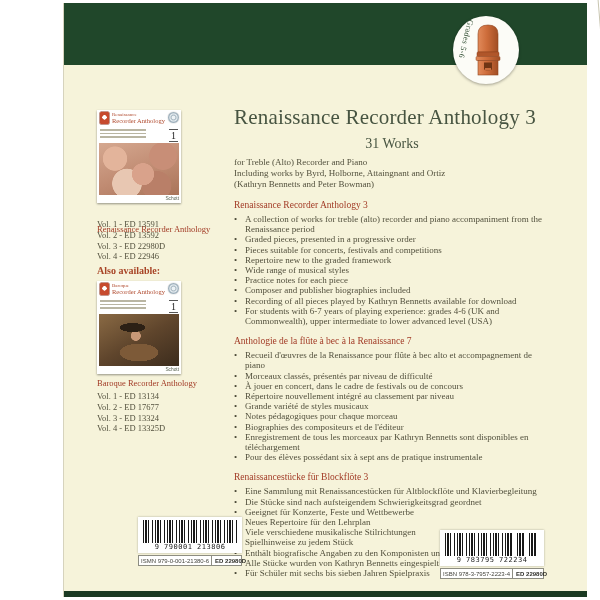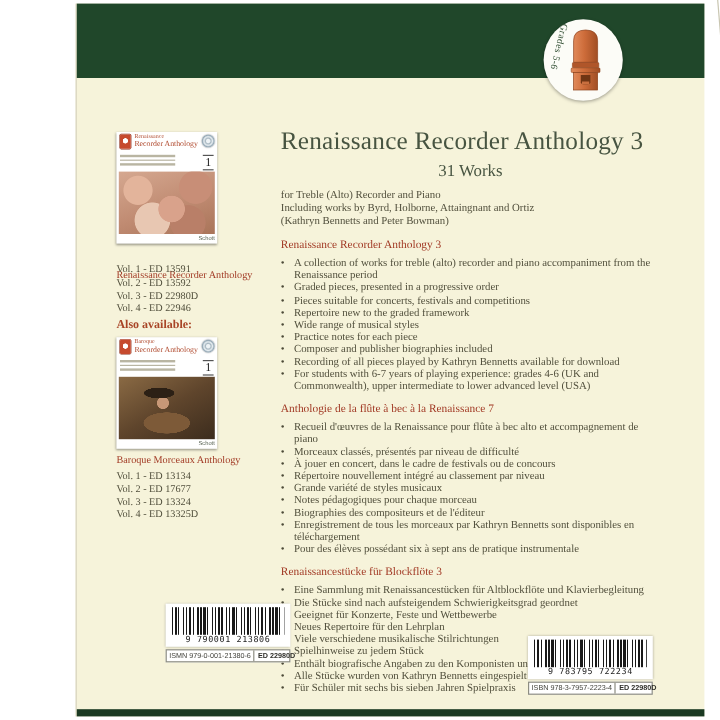--- a/index.html
+++ b/index.html
@@ -86,21 +86,21 @@
   .bars{height:23px;background:repeating-linear-gradient(90deg,
         #181818 0 1px,#fff 1px 2.5px,#181818 2.5px 4.5px,#fff 4.5px 5.5px,
         #181818 5.5px 6.5px,#fff 6.5px 9.5px,#181818 9.5px 10.5px,#fff 10.5px 12px);}
   .digits{font-size:7px;color:#222;letter-spacing:.5px;text-align:center;line-height:9px;}
   .label-strip{display:flex;margin-top:2px;background:#fff;border:1px solid #8d8d82;
                font-family:"Liberation Sans",sans-serif;}
   .label-strip .lbl{font-size:6px;color:#45453e;padding:1.5px 2px;white-space:nowrap;
                     border-right:1px solid #8d8d82;flex:1;}
   .label-strip .ed{font-size:6px;font-weight:bold;color:#2f2f2a;padding:1.5px 3px;
                    white-space:nowrap;}
-  .barcode-left{left:32px;top:500px;padding-left:42px;}
+  .barcode-left{left:32px;top:514px;padding-left:42px;}
   .barcode-right{left:376px;top:527px;}
 </style>
 </head>
 <body>
 
 <div class="page">
   <div class="cover">
 
     <div class="banner"></div>
 
@@ -166,21 +166,21 @@
         <div class="t-lines">
             <i></i>
             <i></i>
             <i></i>
           </div>
         <div class="t-num">1</div>
       </div>
       <div class="t-art art2"></div>
       <div class="t-foot">Schott</div>
     </div>
-    <div class="caption" style="top:375px;">Baroque Morceaux Anthology</div>
+    <div class="caption" style="top:375px;">Baroque Recorder Anthology</div>
     <div class="vols" style="top:388px;">
         <div class="vol-line">Vol. 1 - ED 13134</div>
         <div class="vol-line">Vol. 2 - ED 17677</div>
         <div class="vol-line">Vol. 3 - ED 13324</div>
         <div class="vol-line">Vol. 4 - ED 13325D</div>
       </div>
 
     <div class="main">
       <h1>Renaissance Recorder Anthology 3</h1>
       <div class="works">31 Works</div>

